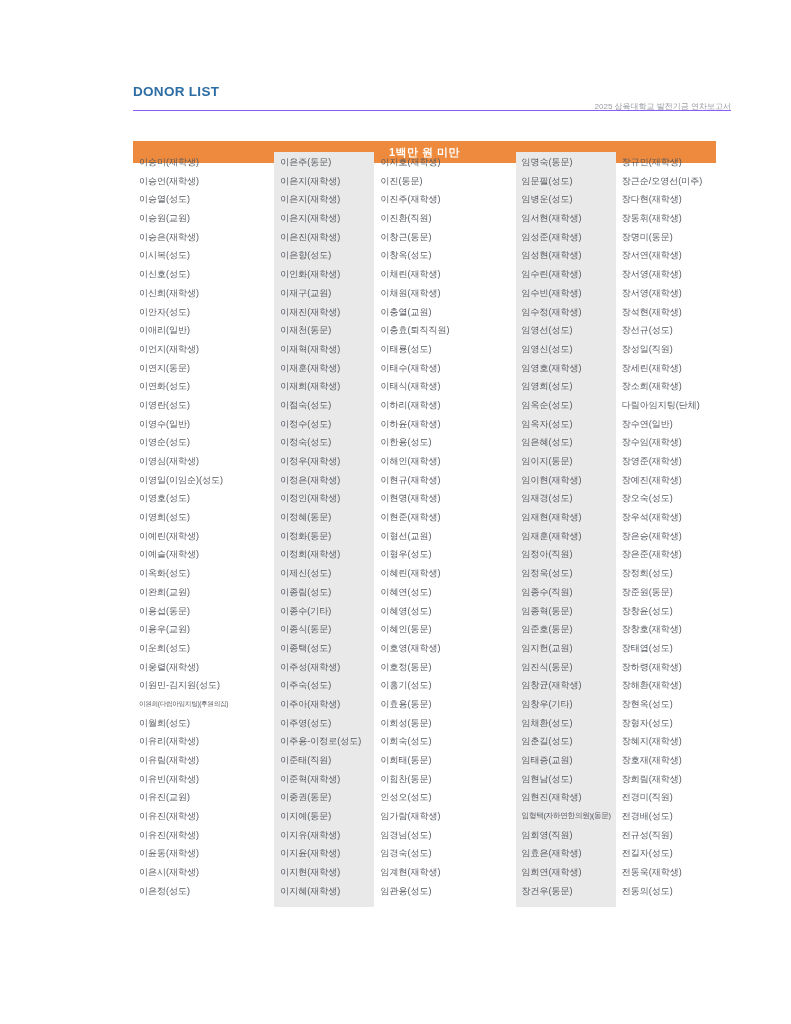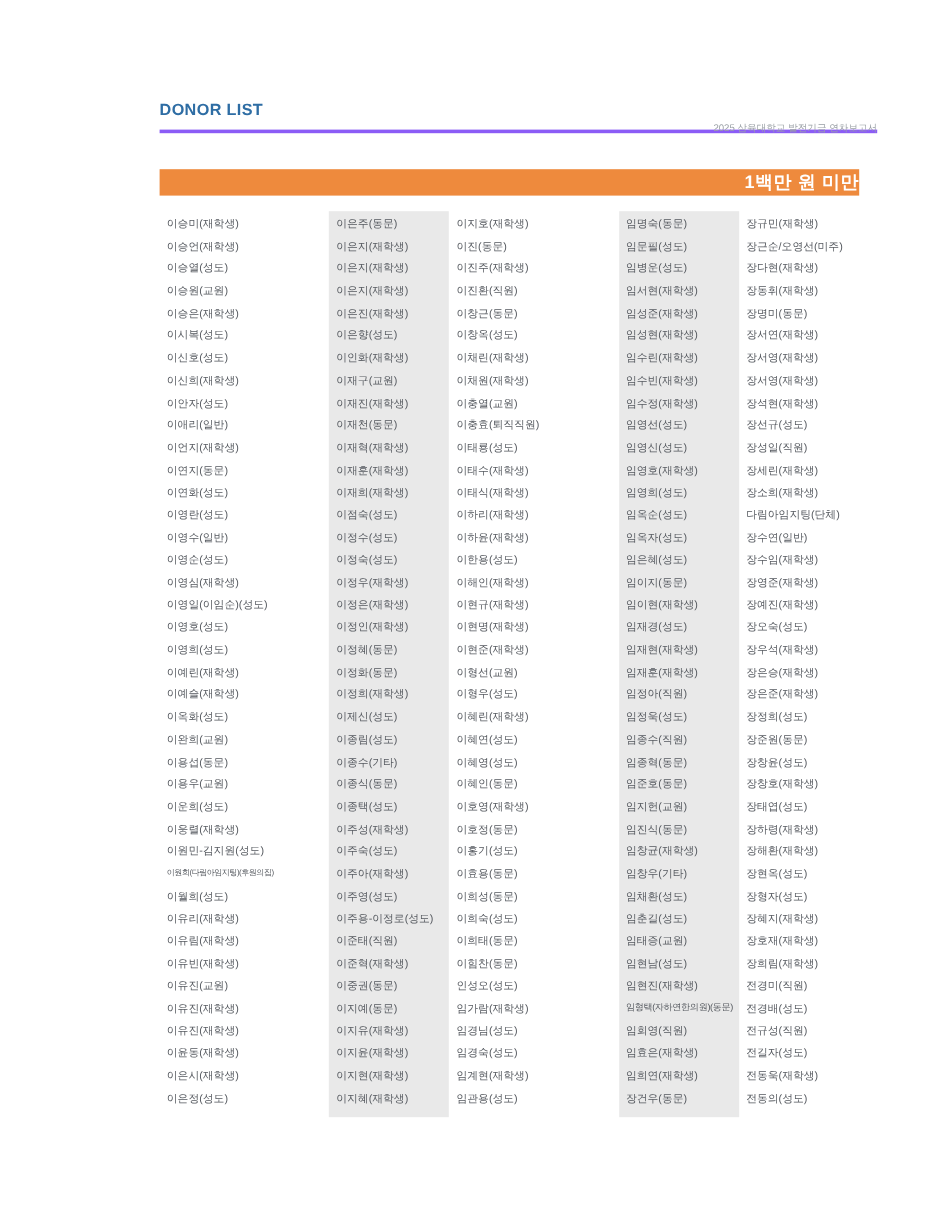--- a/index.html
+++ b/index.html
@@ -12,21 +12,21 @@
     background: #ffffff;
     overflow: hidden;
   }
   
   .header {
     position: absolute;
     left: 133px;
     top: 84px;
     width: 598px;
     height: 27px;
-    border-bottom: 3px solid #8b5cf6;
+    border-bottom: 1px solid #8b5cf6;
     display: flex;
     align-items: flex-start;
     justify-content: space-between;
   }
   .header-title {
     color: #2e6da4;
     font-weight: bold;
     font-size: 13.5px;
     letter-spacing: 0.3px;
     line-height: 16px;
@@ -40,31 +40,31 @@
   
   .banner {
     position: absolute;
     left: 133px;
     top: 141px;
     width: 583px;
     height: 22px;
     background: #ee8a3d;
     color: #ffffff;
     font-weight: bold;
-    font-size: 15px;
+    font-size: 11px;
     letter-spacing: 0.5px;
     display: flex;
     align-items: center;
-    justify-content: flex-end;
+    justify-content: center;
   }
   
   .grid {
     position: absolute;
     left: 133px;
-    top: 176px;
+    top: 152px;
     width: 583px;
     display: flex;
   }
   .col {
     width: 20%;
     padding: 1px 4px 6px 6px;
   }
   .col.striped { background: #e9e9e9; margin-left: 41px; }
   .cell {
     height: 18.7px;

